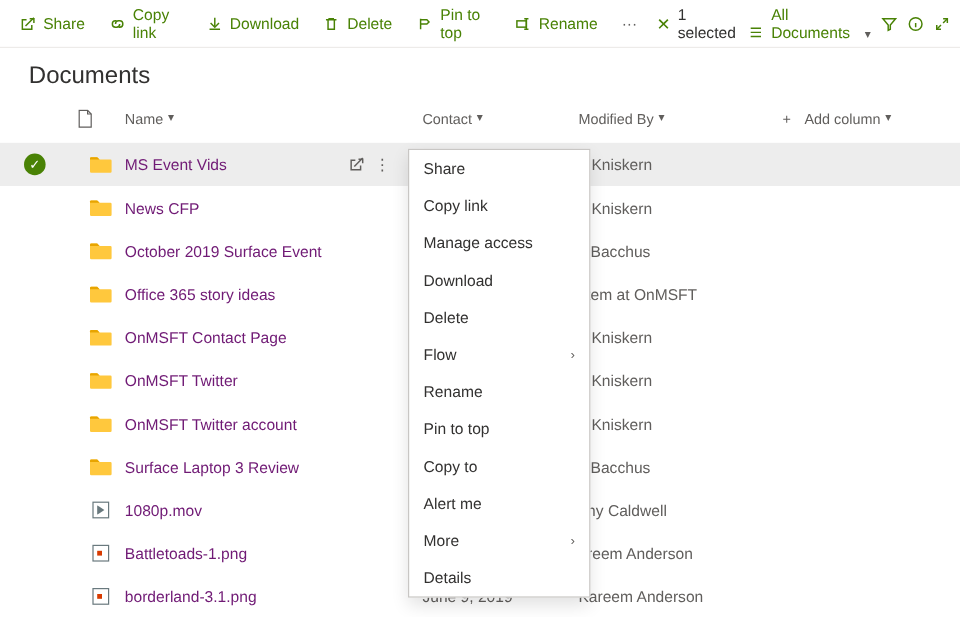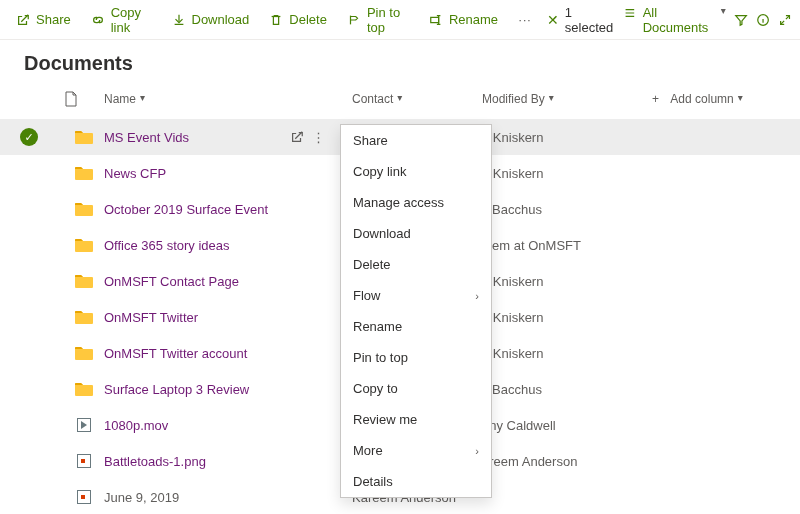--- a/index.html
+++ b/index.html
@@ -6,25 +6,25 @@
     body { font-family: "Segoe UI", -apple-system, sans-serif; font-size: 13px; color: #323130; background: #fff; width: 800px; }
     
     
     .toolbar { display: flex; align-items: center; height: 40px; padding: 0 8px; border-bottom: 1px solid #edebe9; gap: 4px; }
     .tb-btn { display: flex; align-items: center; gap: 6px; padding: 4px 8px; color: #498205; cursor: pointer; font-size: 13px; }
     .tb-icon { width: 14px; height: 14px; display: inline-flex; align-items: center; justify-content: center; }
     .spacer { flex: 1; }
     .tb-right { display: flex; align-items: center; gap: 8px; }
     .sel { display:flex; align-items:center; gap:6px; color:#323130; }
     .sel .x { color:#498205; font-size:14px; }
-    .alldocs { display:flex; align-items:flex-start; gap:6px; color:#498205; }
+    .alldocs { display:flex; align-items:flex-end; gap:6px; color:#498205; }
     .ic-green { color:#498205; width:16px; height:16px; }
 
     
-    .title { padding: 12px 24px 4px 24px; font-size: 20px; font-weight: 700; color: #323130; }
+    .title { padding: 12px 24px 4px 24px; font-size: 20px; font-weight: 400; color: #323130; }
 
     
     .colhdr { display: grid; grid-template-columns: 56px 40px 248px 130px 170px auto; align-items: center; height: 40px; padding: 0 0 0 8px; font-size: 12px; color: #605e5c; }
     .colhdr .h { display:flex; align-items:flex-start; gap:4px; cursor:pointer; }
     .chev { font-size: 10px; color:#605e5c; }
 
     
     .rows { }
     .row { display: grid; grid-template-columns: 56px 40px 248px 130px 170px auto; align-items: center; height: 36px; padding: 0 0 0 8px; font-size: 13px; position: relative; }
     .row.selected { background: #ededed; }
@@ -299,20 +299,21 @@
       <div class="name">Battletoads-1.png</div>
       <div class="mod"></div>
       <div class="mby">areem Anderson</div>
       <div></div>
     </div>
     <div class="row">
       <div></div>
       <div class="fcell">
         <span class="img-box"></span>
       </div>
+      <div class="name">borderland-3.1.png</div>
       <div class="mod">June 9, 2019</div>
       <div class="mby">Kareem Anderson</div>
       <div></div>
     </div>
   </div>
 
 <div class="ctx">
   <div class="ctx-item">
       <span>Share</span>
     </div>
@@ -335,21 +336,21 @@
   <div class="ctx-item">
       <span>Rename</span>
     </div>
   <div class="ctx-item">
       <span>Pin to top</span>
     </div>
   <div class="ctx-item">
       <span>Copy to</span>
     </div>
   <div class="ctx-item">
-      <span>Review me</span>
+      <span>Alert me</span>
     </div>
   <div class="ctx-item">
       <span>More</span>
       <span class="sub">›</span>
     </div>
   <div class="ctx-item">
       <span>Details</span>
     </div>
 </div>
 

